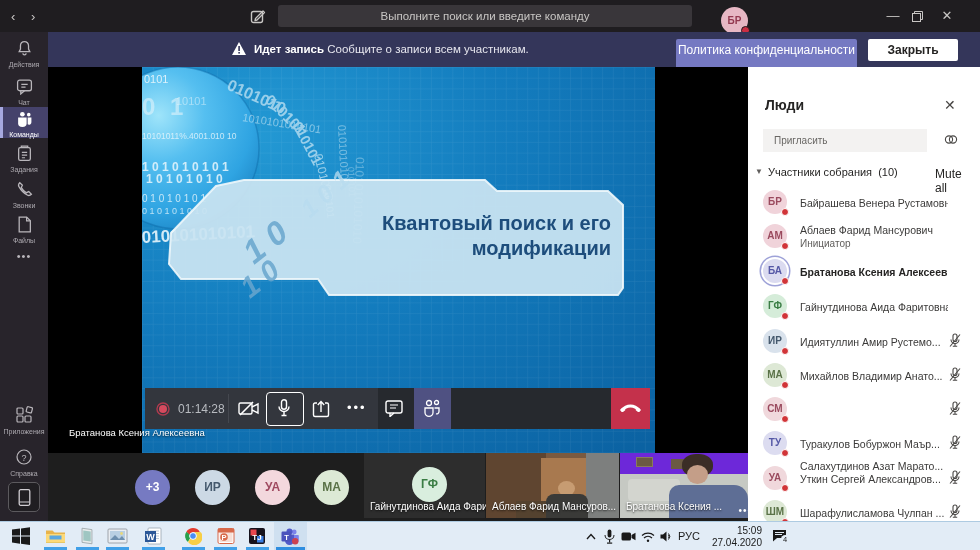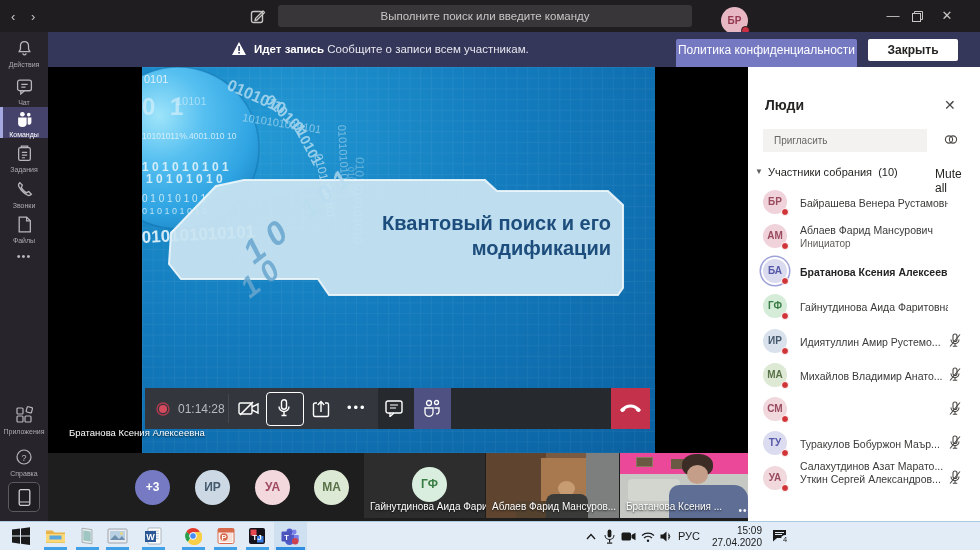--- a/index.html
+++ b/index.html
@@ -296,21 +296,21 @@
     <div class="abs" style="left:438px; top:0; width:133px; height:65px; background:#7a5a40; overflow:hidden;">
       <div class="abs" style="left:0; top:0; width:60px; height:65px; background:#5f4530;"></div>
       <div class="abs" style="left:55px; top:5px; width:45px; height:60px; background:#a8794f;"></div>
       <div class="abs" style="left:100px; top:0; width:33px; height:65px; background:#7d7f7e;"></div>
       <div class="abs" style="left:72px; top:28px; width:17px; height:15px; border-radius:50%; background:#c79c72;"></div>
       <div class="abs" style="left:60px; top:41px; width:42px; height:24px; border-radius:8px 8px 0 0; background:#3a3a38;"></div>
       <div class="abs" style="left:30px; top:48px; width:30px; height:17px; background:#54422f;"></div>
       <div class="tilename" style="left:6px;">Аблаев Фарид Мансуров...</div>
     </div>
 
-    <div class="abs" style="left:572px; top:0; width:136px; height:65px; background:#ec4899; overflow:hidden;">
+    <div class="abs" style="left:572px; top:0; width:136px; height:65px; background:#6d28d9; overflow:hidden;">
       <div class="abs" style="left:0; top:21px; width:128px; height:44px; background:#c6c9c3;"></div>
       <div class="abs" style="left:8px; top:26px; width:52px; height:22px; background:#d3d5cf; border-radius:4px;"></div>
       <div class="abs" style="left:16px; top:4px; width:17px; height:10px; background:#6b5a43; border:1px solid #8a7a5d;"></div>
       <div class="abs" style="left:51px; top:6px; width:14px; height:10px; background:#6b5a43;"></div>
       <div class="abs" style="left:49px; top:32px; width:79px; height:33px; background:#5e6e95; border-radius:10px 14px 0 0;"></div>
       <div class="abs" style="left:62px; top:1px; width:31px; height:23px; border-radius:46%; background:#3b2d26;"></div>
       <div class="abs" style="left:67px; top:12px; width:21px; height:19px; border-radius:50%; background:#c49e88;"></div>
       <div class="tilename" style="left:6px;">Братанова Ксения ...</div>
       <div class="abs" style="right:4px; bottom:2px; color:#fff; font-size:10px; letter-spacing:1px;">•••</div>
     </div>
@@ -400,20 +400,32 @@
       <div class="pname" style="top:7px;">Уткин Сергей Александров...</div>
       <svg class="pmic" width="14" height="15" viewBox="0 0 14 15">
           <g stroke="#484644" stroke-width="1.1" fill="none">
             <rect x="5" y="1" width="4" height="7.5" rx="2"></rect>
             <path d="M3 6.5 a4 4 0 0 0 8 0"></path>
             <path d="M7 10.5 L7 13 M4.8 13.3 L9.2 13.3"></path>
             <path d="M2 13.5 L12 1.5"></path>
           </g>
         </svg>
     </div>
+    <div class="prow" style="top:433px;">
+      <div class="pav" style="background:#dde8d5; color:#5a7247;">ШМ<div class="rdot"></div></div>
+      <div class="pname" style="top:7px;">Шарафулисламова Чулпан ...</div>
+      <svg class="pmic" width="14" height="15" viewBox="0 0 14 15">
+          <g stroke="#484644" stroke-width="1.1" fill="none">
+            <rect x="5" y="1" width="4" height="7.5" rx="2"></rect>
+            <path d="M3 6.5 a4 4 0 0 0 8 0"></path>
+            <path d="M7 10.5 L7 13 M4.8 13.3 L9.2 13.3"></path>
+            <path d="M2 13.5 L12 1.5"></path>
+          </g>
+        </svg>
+    </div>
   </div>
 
   <div id="taskbar">
     <svg class="tbicon" style="left:12px;" viewBox="0 0 18 18">
         <path d="M0 2.6 L8 1.5 L8 8.6 L0 8.6 Z M9 1.4 L18 0.2 L18 8.6 L9 8.6 Z M0 9.6 L8 9.6 L8 16.7 L0 15.6 Z M9 9.6 L18 9.6 L18 18 L9 16.8 Z" fill="#1a1a1a"></path>
       </svg>
 
     <svg class="tbicon" style="left:45px; width:21px;" viewBox="0 0 21 18">
       <path d="M1 3.5 L1 16 L20 16 L20 5.5 L9.5 5.5 L7.5 3.5 Z" fill="#e8b34b"></path>
       <path d="M1 7 L20 7 L20 16 L1 16 Z" fill="#fcd978"></path>

